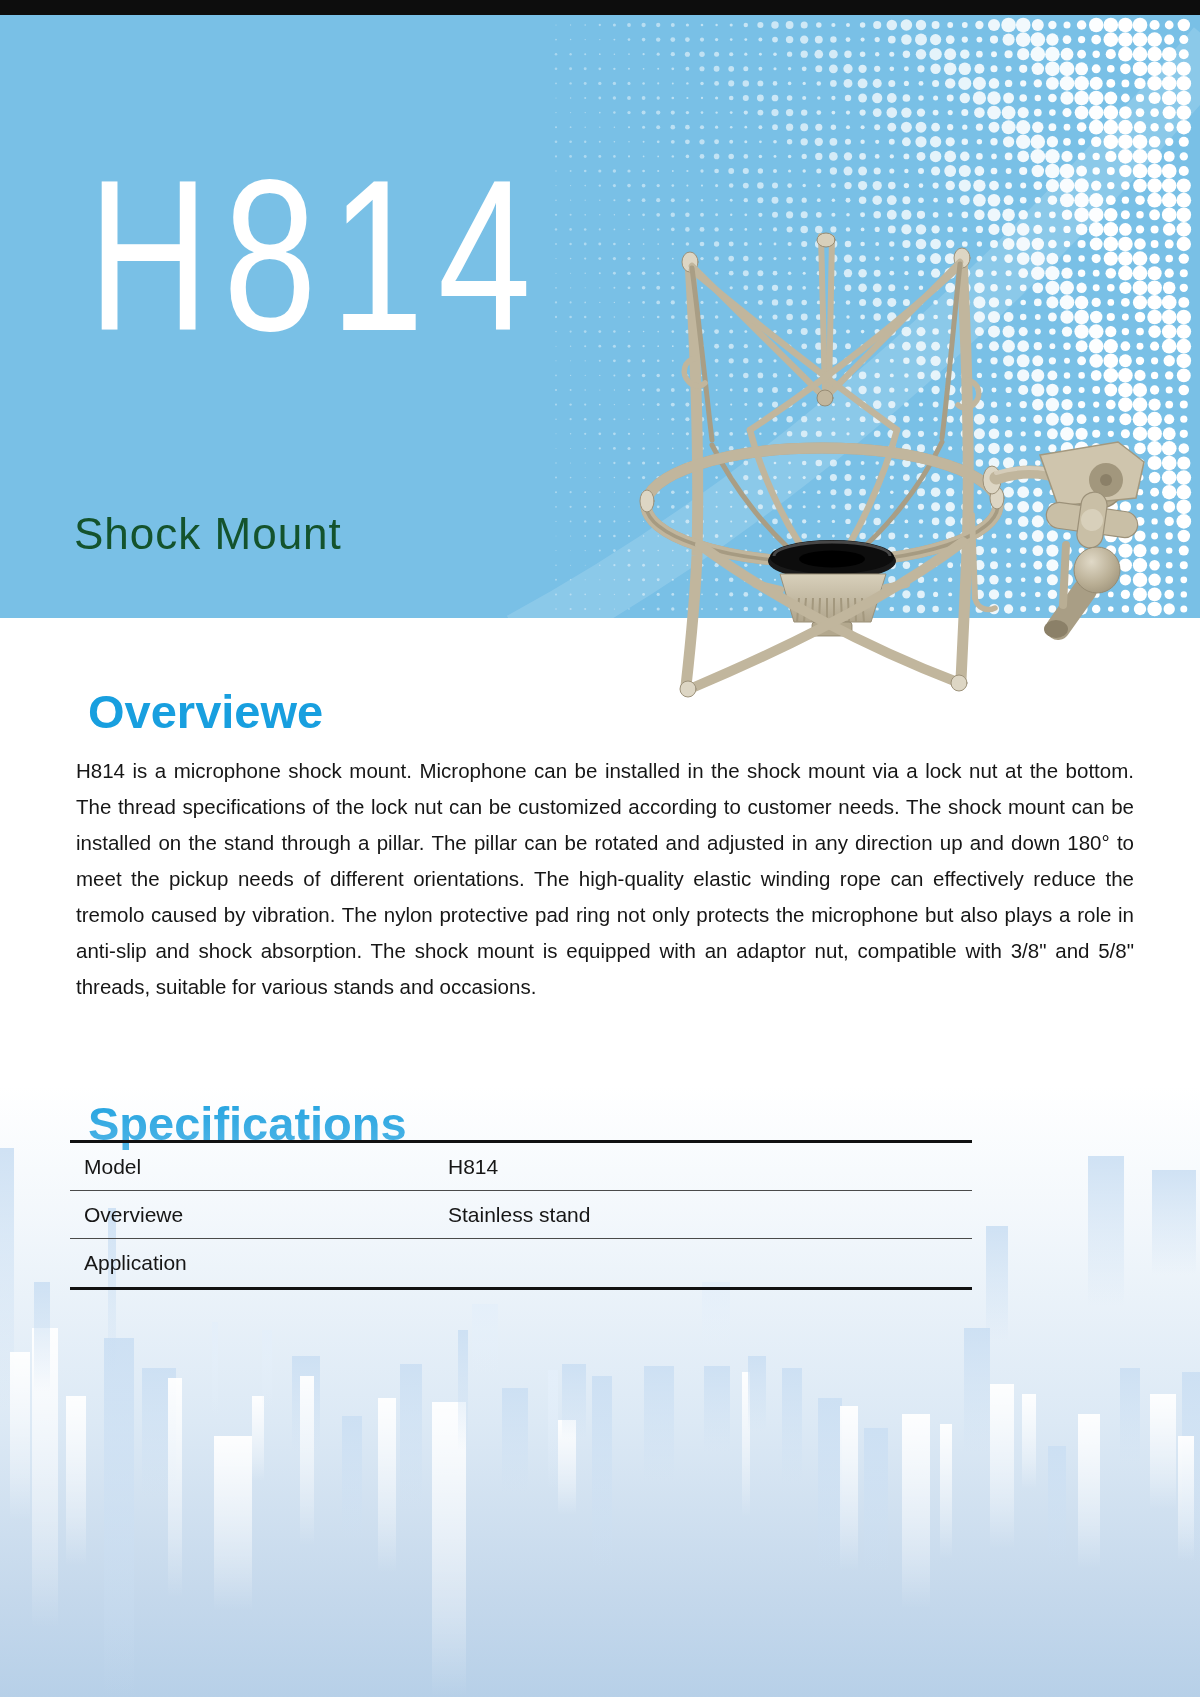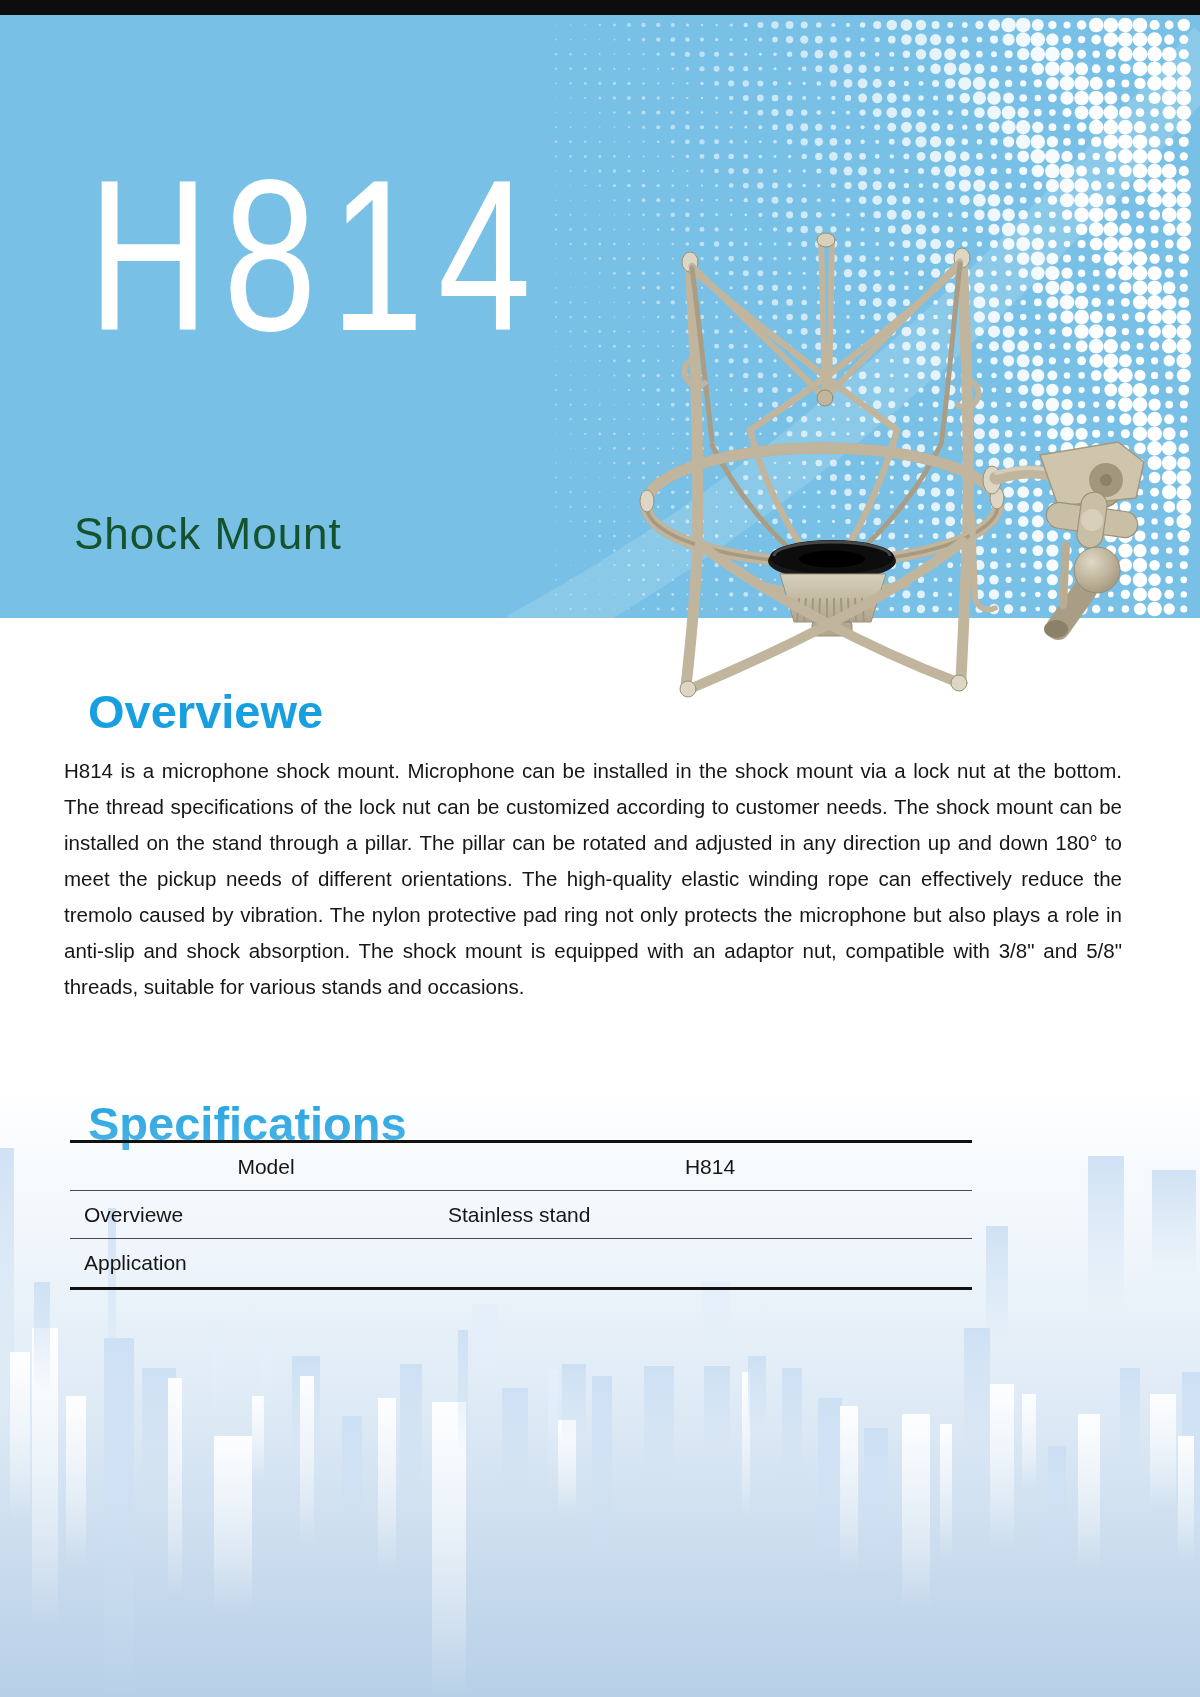--- a/index.html
+++ b/index.html
@@ -34,36 +34,36 @@
 
   
   .section-heading{
     left:88px;
     font-size:47px;line-height:1.1;color:var(--heading-blue,#189fdf);
     font-weight:700;white-space:nowrap;margin-top:23px;
   }
   .h-overview{top:663px;}
   .h-specs{top:1075px;}
   .body-text{
-    left:64px;top:753px;width:1058px;
+    left:76px;top:753px;width:1058px;
     font-size:20.5px;line-height:36px;color:#161616;
     text-align:justify;
   }
 
   
   .spec-table{
     left:70px;top:1140px;width:902px;
     border-top:3px solid #111111;border-bottom:3px solid #111111;
     z-index:3;
   }
   .spec-row{
     display:flex;height:47.2px;align-items:center;
     border-top:1.2px solid #4a4a4a;
   }
-  .spec-row:first-child{border-top:none;text-align:center;}
+  .spec-row:first-child{border-top:none;}
   .spec-cell{font-size:21px;color:#161616;white-space:nowrap;}
   .spec-label{width:378px;padding-left:14px;box-sizing:border-box;}
   .spec-value{flex:1;}
 
   
   .bottom-bg{
     left:0;top:1085px;width:1200px;height:612px;z-index:1;
     background:linear-gradient(180deg,
       rgba(236,244,251,0) 0%,
       rgba(232,241,249,0.55) 22%,

